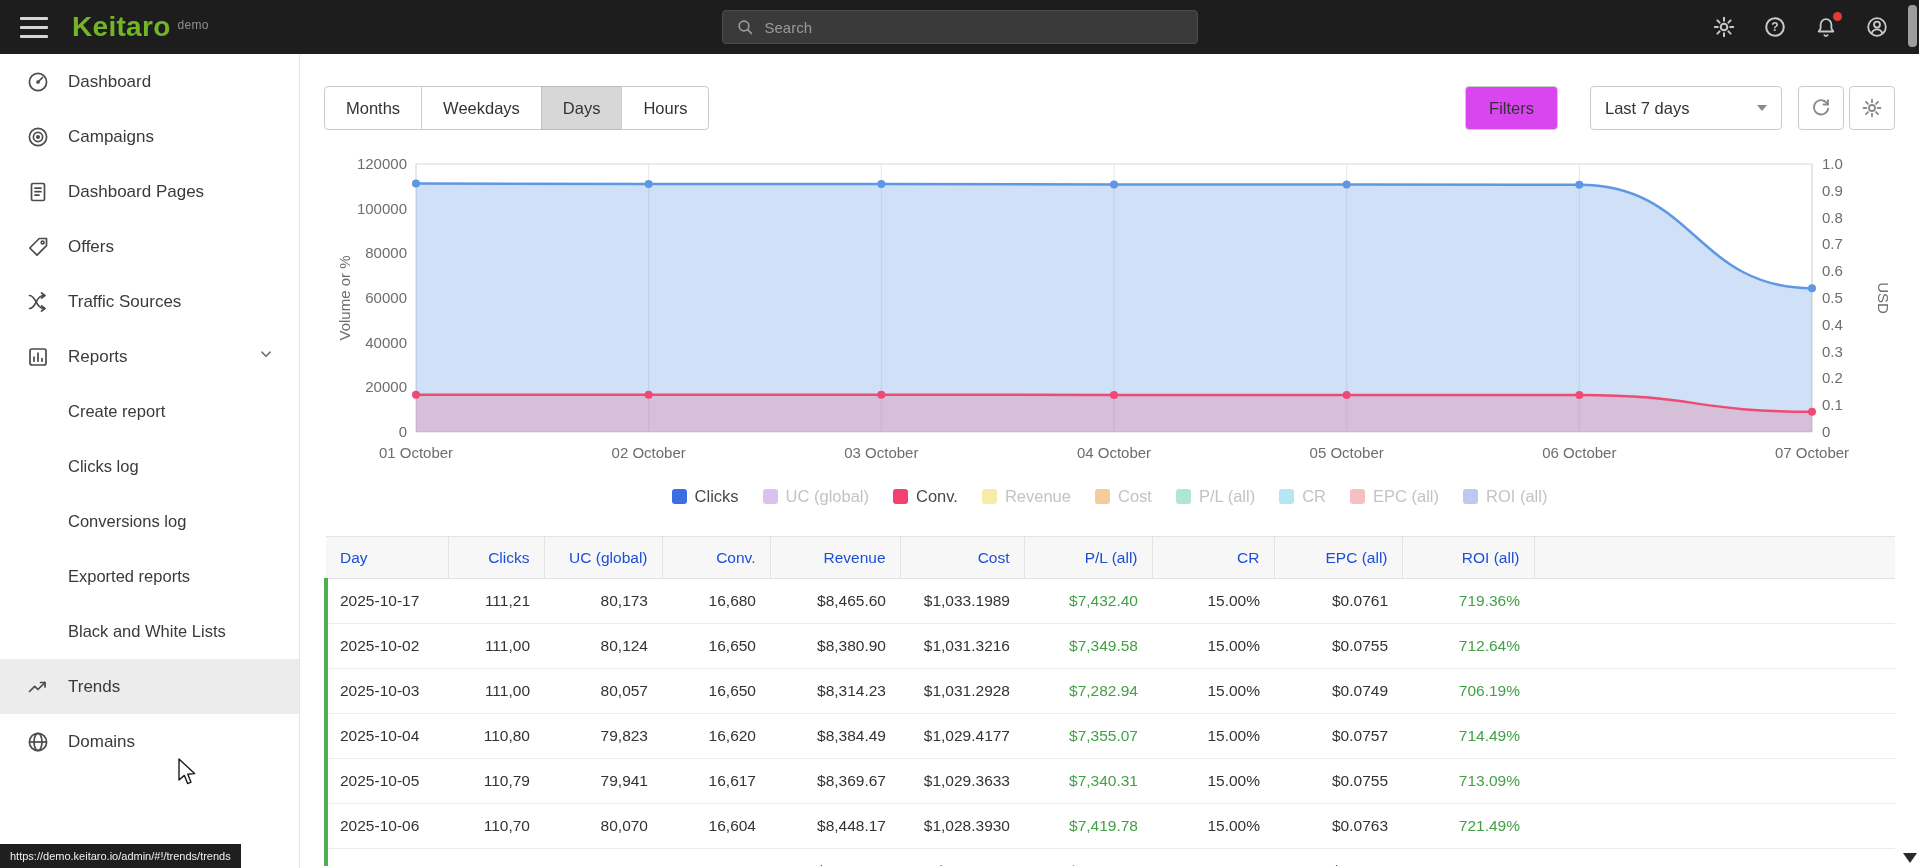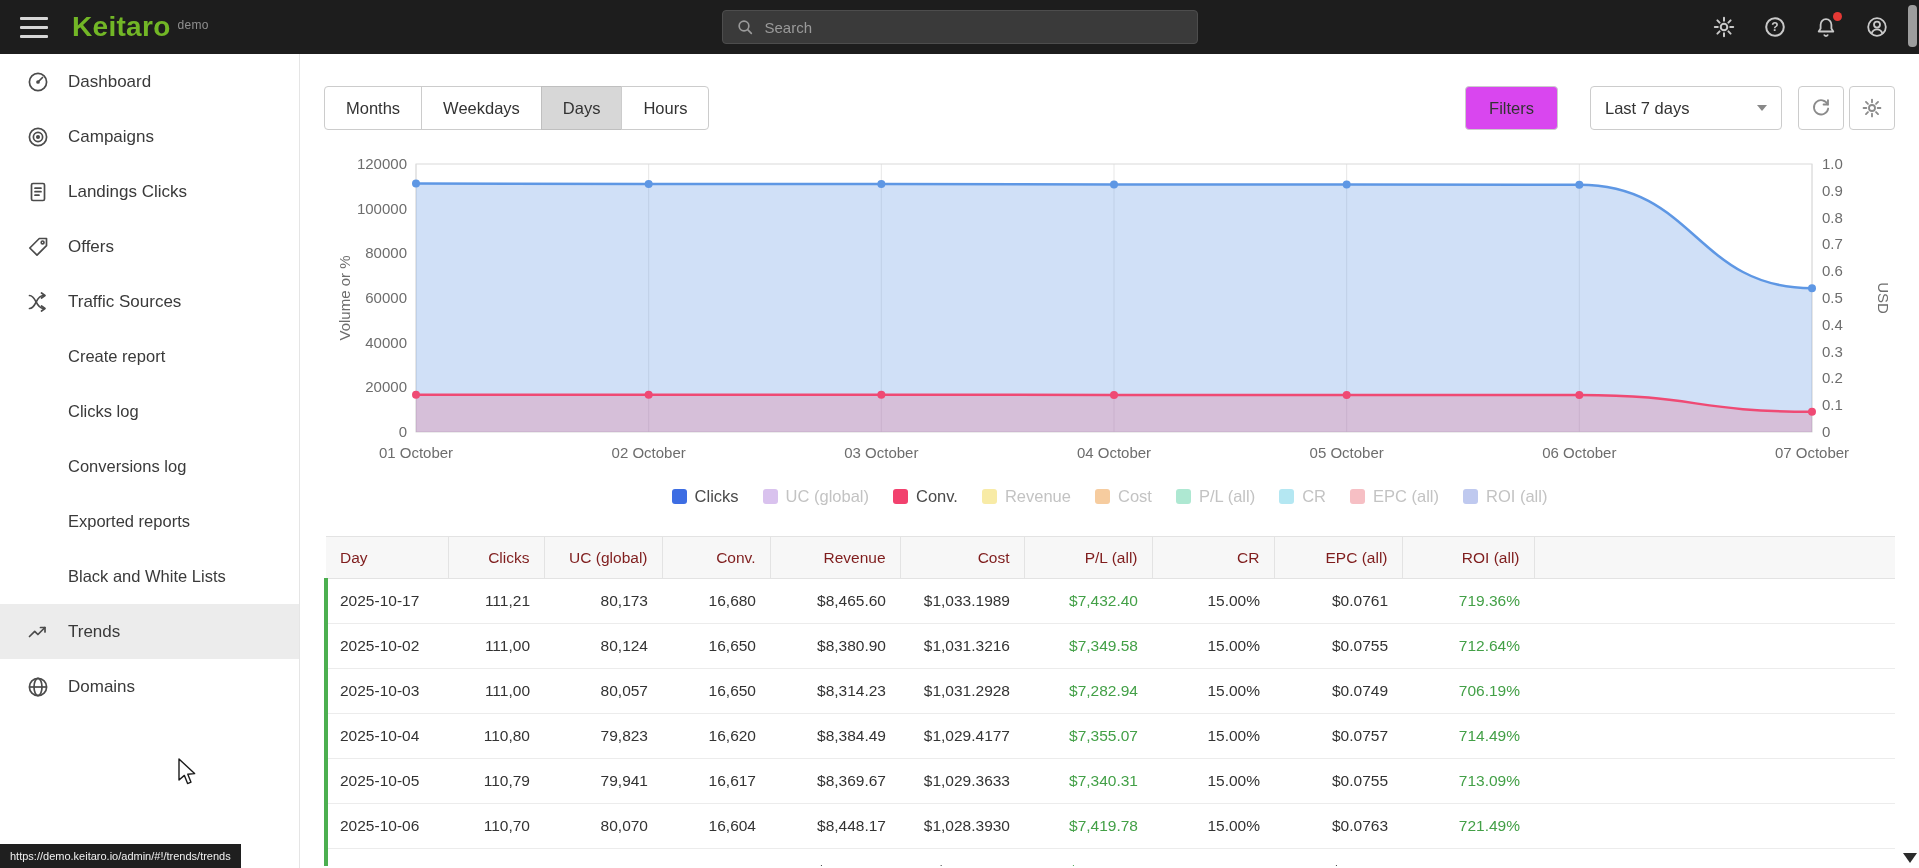--- a/index.html
+++ b/index.html
@@ -60,21 +60,21 @@
   
   .chart-wrap{margin-top:22px}
   svg.chart text{font-size:15px;fill:#6d6d6d}
   .legend{display:flex;justify-content:center;align-items:center;gap:24px;margin-top:6px;height:28px}
   .legend-item{display:flex;align-items:center;gap:8px;cursor:pointer;font-size:16.5px;color:#c3c3c3}
   .legend-item.active{color:#4a4a4a}
   .swatch{width:15px;height:15px;border-radius:3px;flex:none}
 
   
   table{width:100%;border-collapse:collapse;margin-top:26px;font-size:15.5px;table-layout:fixed}
-  th{height:42px;background:#f7f7f7;font-weight:normal;color:#7f1d1d;text-align:right;padding:0 14px;
+  th{height:42px;background:#f7f7f7;font-weight:normal;color:#1d4ed8;text-align:right;padding:0 14px;
     border-top:1px solid #e3e3e3;border-bottom:1px solid #e3e3e3;border-left:1px solid #e3e3e3;
     white-space:nowrap;overflow:hidden}
   th:first-child{border-left:none;text-align:left}
   td{height:45px;border-bottom:1px solid #ececec;text-align:right;padding:0 14px;color:#333;
     white-space:nowrap;overflow:hidden}
   td:first-child{text-align:left;border-left:4px solid #4caf50;padding-left:12px}
   td.green{color:#43a047}
 
   
   .statusbar{position:absolute;left:0;bottom:0;height:24px;background:#1f1f1f;color:#f0f0f0;
@@ -155,41 +155,55 @@
     </span>
     <span>Campaigns</span>
   </div>
   <div class="side-item">
     <span class="side-icon">
       <svg width="24" height="24" viewBox="0 0 24 24" fill="none" stroke="currentColor" stroke-width="1.7" stroke-linecap="round">
           <rect x="5.5" y="3.5" width="13" height="17" rx="1.5"></rect>
           <path d="M9 8.2h6M9 11.7h6M9 15.2h4"></path>
         </svg>
     </span>
-    <span>Landings Clicks</span>
+    <span>Dashboard Pages</span>
   </div>
   <div class="side-item">
     <span class="side-icon">
       <svg width="24" height="24" viewBox="0 0 24 24" fill="none" stroke="currentColor" stroke-width="1.7" stroke-linejoin="round">
           <path d="M20.5 3.5h-7.2L3.8 13l7.2 7.2 9.5-9.5z"></path>
           <circle cx="16.6" cy="7.4" r="1.4"></circle>
         </svg>
     </span>
     <span>Offers</span>
   </div>
   <div class="side-item">
     <span class="side-icon">
       <svg width="24" height="24" viewBox="0 0 24 24" fill="none" stroke="currentColor" stroke-width="1.7" stroke-linecap="round" stroke-linejoin="round">
           <path d="M3.5 18.5c7 0 6-13 14-13"></path>
           <path d="M3.5 5.5c7 0 6 13 14 13"></path>
           <path d="M15.5 3l3.5 2.5L15.5 8"></path>
           <path d="M15.5 16l3.5 2.5L15.5 21"></path>
         </svg>
     </span>
     <span>Traffic Sources</span>
+  </div>
+  <div class="side-item">
+    <span class="side-icon">
+      <svg width="24" height="24" viewBox="0 0 24 24" fill="none" stroke="currentColor" stroke-width="1.7" stroke-linecap="round">
+          <rect x="4" y="4" width="16" height="16" rx="2"></rect>
+          <path d="M8 16.2v-4M12 16.2V8M16 16.2v-2.6"></path>
+        </svg>
+    </span>
+    <span>Reports</span>
+    <span class="chev">
+      <svg width="18" height="18" viewBox="0 0 24 24" fill="none" stroke="currentColor" stroke-width="2" stroke-linecap="round">
+          <path d="M6.5 9.5l5.5 5.5 5.5-5.5"></path>
+        </svg>
+    </span>
   </div>
   <div class="side-sub">
       <span>Create report</span>
     </div>
   <div class="side-sub">
       <span>Clicks log</span>
     </div>
   <div class="side-sub">
       <span>Conversions log</span>
     </div>

